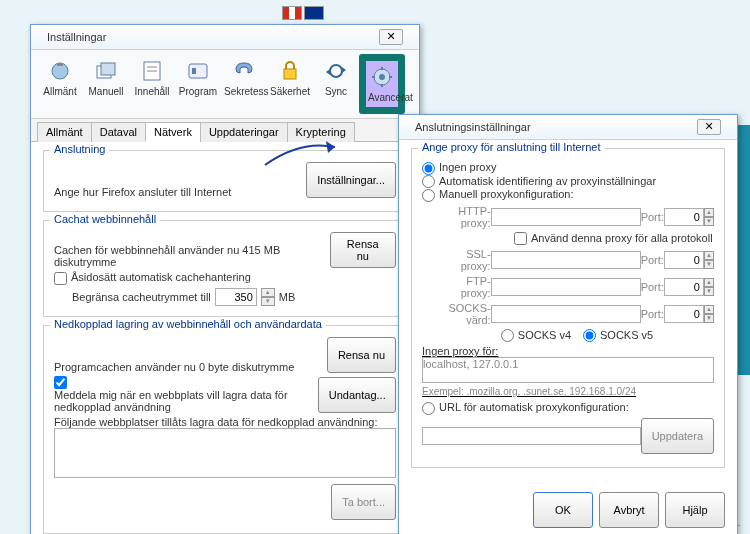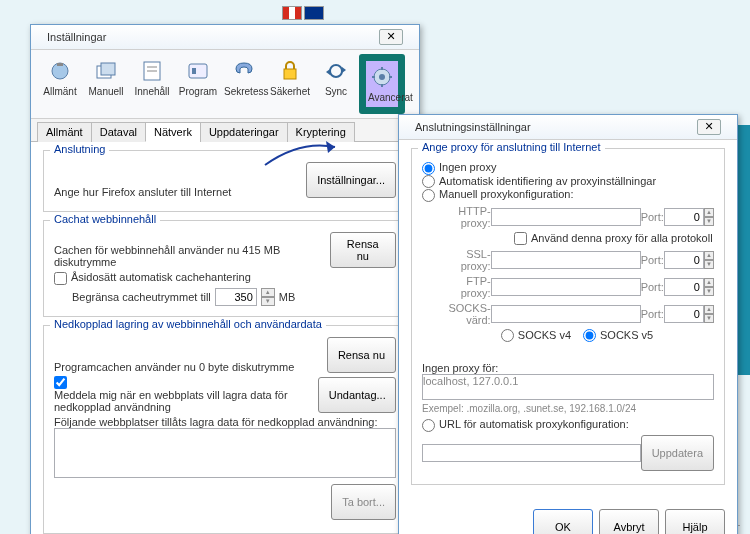--- a/index.html
+++ b/index.html
@@ -215,21 +215,21 @@
             <div class="spinner">
               <span>▲</span>
               <span>▼</span>
             </div>
           </div>
         <div class="proxyrow" style="justify-content:center;gap:12px;">
           <span><input type="radio" name="sv" style=""><label>SOCKS v4</label></span>
           <span><input type="radio" name="sv" checked="" style=""><label>SOCKS v5</label></span>
         </div>
       </div>
-      <div style="margin-top:20px;">
+      <div style="margin-top:3px;text-decoration:underline;">
         <label>Ingen proxy för:</label>
         <textarea rows="2" style="color: rgb(136, 136, 136);">localhost, 127.0.0.1</textarea>
         <label class="disabled" style="font-size:10px;">Exempel: .mozilla.org, .sunet.se, 192.168.1.0/24</label>
       </div>
       <div style="margin-top:4px;"><input type="radio" name="pm" style=""><label>URL för automatisk proxykonfiguration:</label></div>
       <div class="proxyrow indent">
           <input type="text" class="phost" style="">
           <button class="btn small disabled">Uppdatera</button>
         </div>
     </div>

